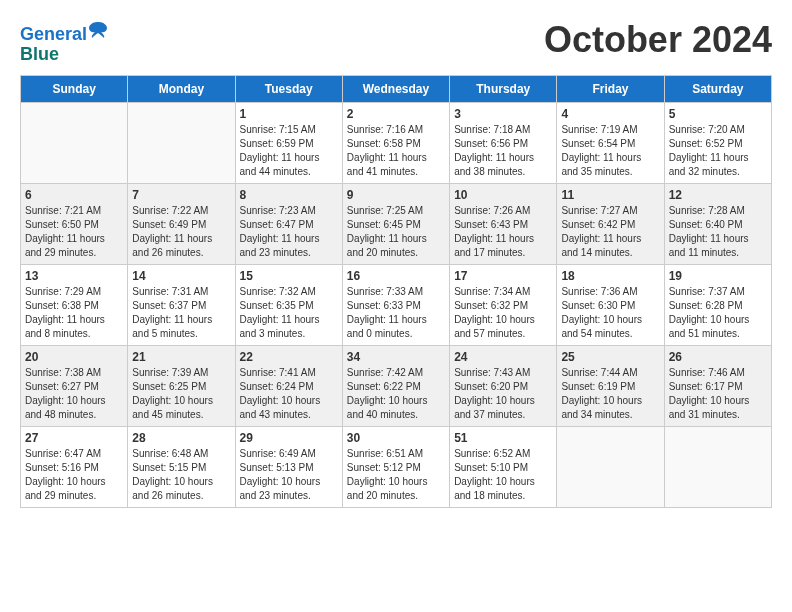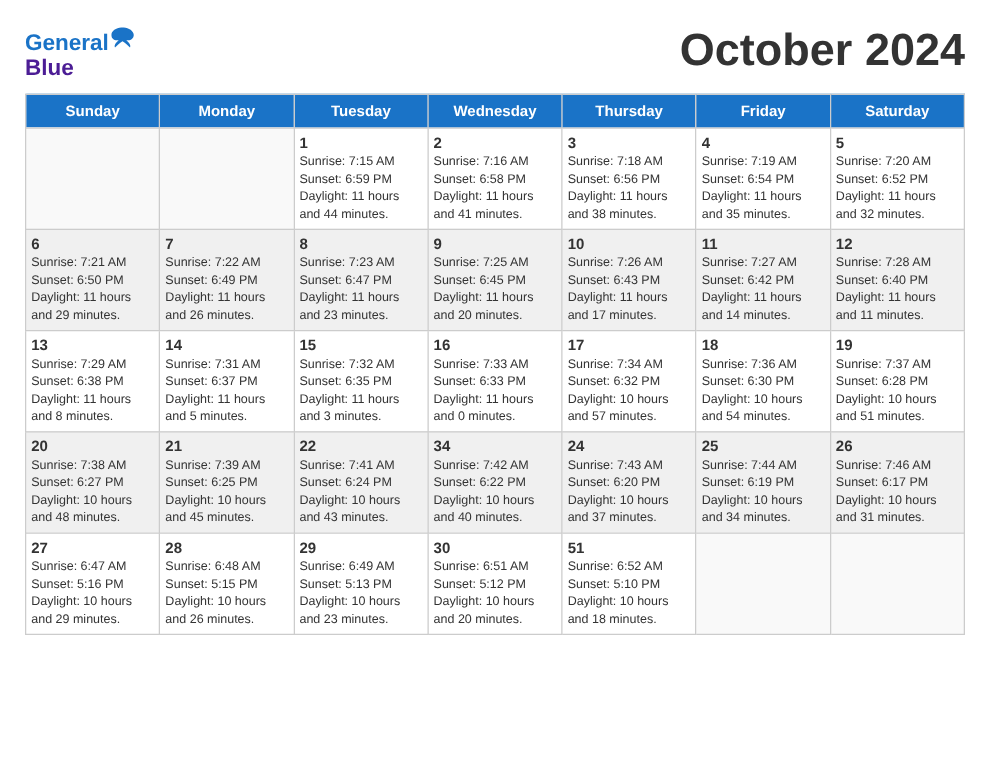--- a/index.html
+++ b/index.html
@@ -93,21 +93,21 @@
 <div class="header-area">
   <div class="logo">
     <div>
       <div style="display:flex;align-items:center;">
         <div class="logo-text">
           <span>General</span><svg class="logo-icon" viewBox="0 0 20 20">
               <path d="M10 2 C14 2 18 5 18 8 C18 11 15 13 12 12 C14 14 16 16 15 18 C13 16 11 14 9 13 C7 14 5 16 3 18 C2 16 4 14 6 12 C3 13 0 11 0 8 C0 5 4 2 8 2 Z" fill="#1a73c7"></path>
             </svg>
         </div>
       </div>
-      <div class="logo-text" style="color:#4c1d95;">Blue</div>
+      <div class="logo-text" style="color:#0f766e;">Blue</div>
     </div>
   </div>
   <div class="title-area">
     <div class="month-title">October 2024</div>
   </div>
 </div>
 
 <table class="calendar">
   <thead>
     <tr>

